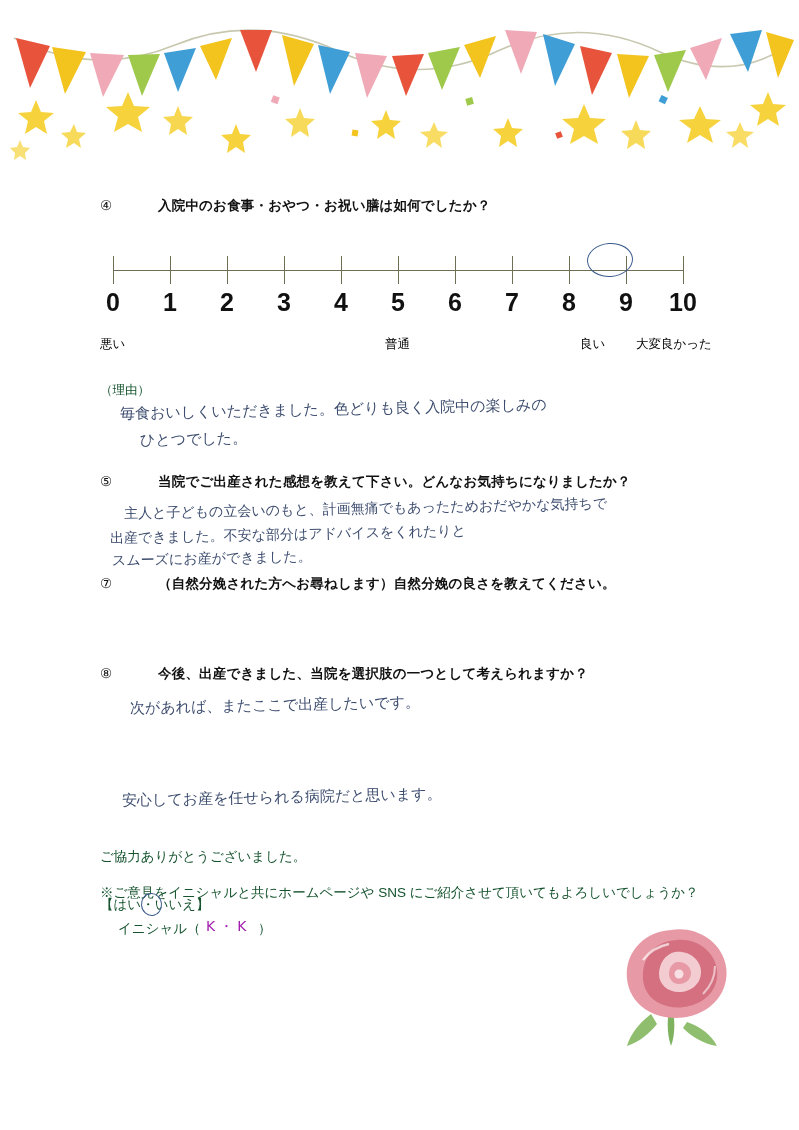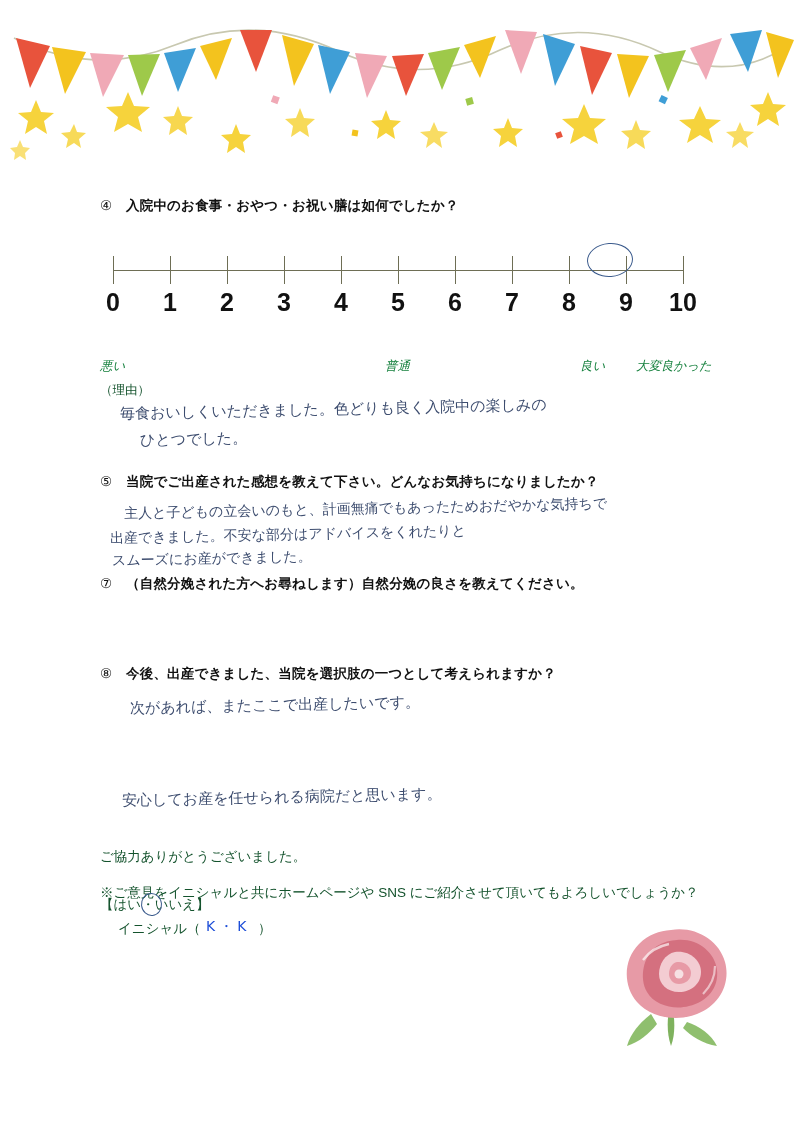--- a/index.html
+++ b/index.html
@@ -40,20 +40,21 @@
     letter-spacing: 0.2px;
     white-space: nowrap;
   }
   .q-num {
     display: inline-block;
     width: 26px;
     font-weight: normal;
   }
   .q-text {
     display: inline-block;
+    margin-left: 32px;
   }
 
   
   .scale-wrap {
     position: absolute;
     left: 100px;
     top: 240px;
     width: 600px;
     height: 130px;
   }
@@ -76,25 +77,24 @@
     position: absolute;
     top: 48px;
     font-size: 25px;
     font-weight: bold;
     color: #111;
     transform: translateX(-50%);
     font-family: "Liberation Sans", sans-serif;
   }
   .anchor-label {
     position: absolute;
-    top: 118px;
+    top: 96px;
     font-size: 12.5px;
-    color: #15803d;
+    color: #000000;
     white-space: nowrap;
-    font-style: italic;
   }
   .circle-mark {
     position: absolute;
     left: 587px;
     top: 243px;
     width: 44px;
     height: 32px;
     border: 1.6px solid #3a5a8c;
     border-radius: 50%;
     transform: rotate(-4deg);
@@ -130,21 +130,21 @@
     border: 1.5px solid #3a5a8c;
     border-radius: 50%;
     transform: rotate(-6deg);
   }
   .initial-hand {
     position: absolute;
     left: 206px;
     top: 918px;
     font-family: "DejaVu Sans", sans-serif;
     font-size: 14px;
-    color: #1d4ed8;
+    color: #a21caf;
     letter-spacing: 4px;
   }
 
   
   .rose {
     position: absolute;
     right: 48px;
     bottom: 72px;
     width: 160px;
     height: 140px;

